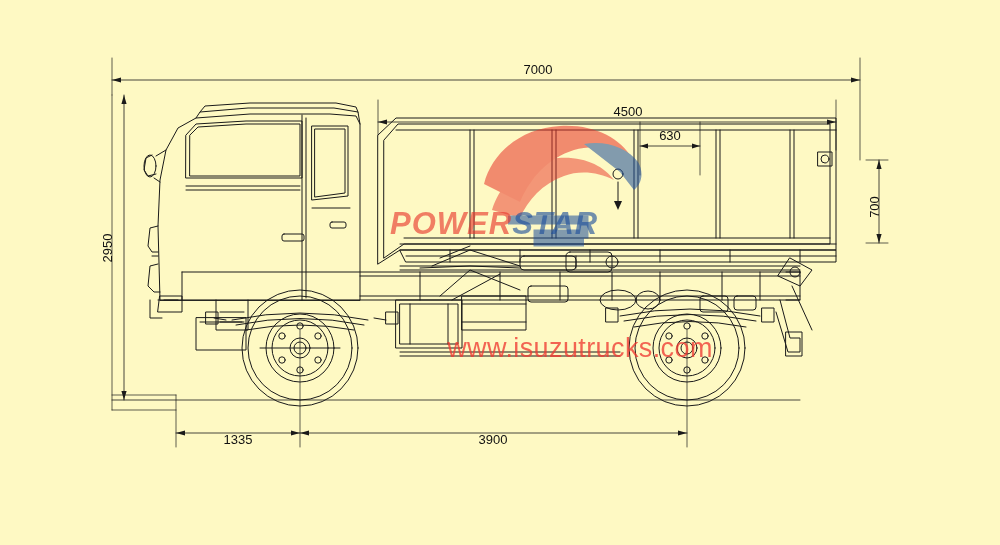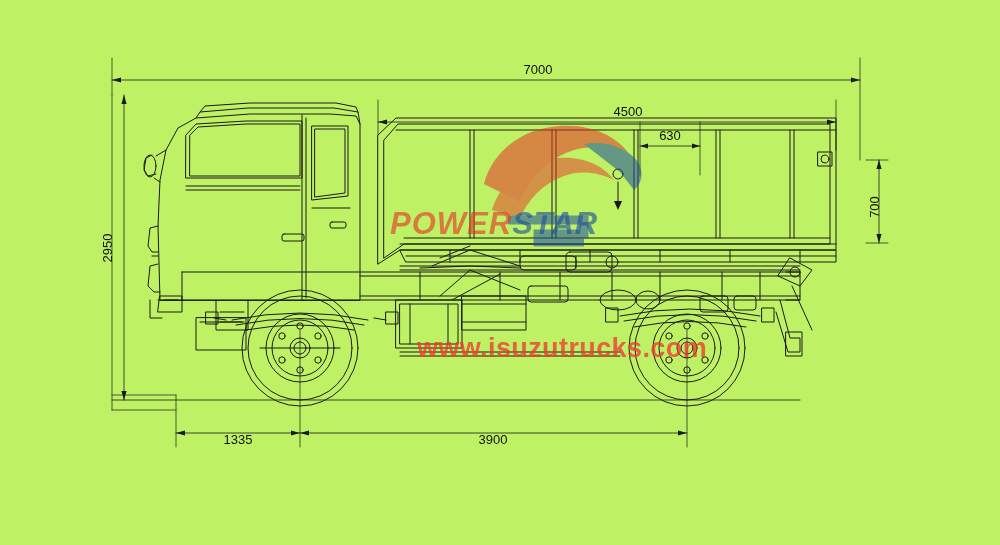--- a/index.html
+++ b/index.html
@@ -1,33 +1,33 @@
 <!DOCTYPE html>
 <html><head>
 <meta charset="utf-8">
 <style>
   html,body{margin:0;padding:0;background:#ffffff;}
   body{width:1000px;height:545px;overflow:hidden;font-family:"Liberation Sans",sans-serif;}
-  #stage{position:relative;width:1000px;height:545px;background:#bef264;}
+  #stage{position:relative;width:1000px;height:545px;background:#fef9c3;}
   svg{position:absolute;left:0;top:0;}
   .dim-text{font-family:"Liberation Sans",sans-serif;font-size:13px;fill:#111;}
   .wm-powerstar{
     position:absolute;left:388px;top:110px;width:300px;height:140px;
     pointer-events:none;
   }
   .wm-text{
     position:absolute;left:390px;top:206px;width:290px;
     text-align:left;font-family:"Liberation Sans",sans-serif;
     font-weight:bold;font-style:italic;font-size:31px;letter-spacing:1px;
     color:#e8332a;opacity:.62;
   }
   .wm-text .blue{color:#1d4f9c;}
   .wm-url{
-    position:absolute;left:332px;top:333px;width:460px;text-align:center;
-    font-family:"Liberation Sans",sans-serif;font-weight:bold;font-size:27px;
+    position:absolute;left:350px;top:333px;width:460px;text-align:center;
+    font-family:"Liberation Sans",sans-serif;font-weight:normal;font-size:27px;
     color:#ef3b33;opacity:.78;letter-spacing:.4px;
   }
 </style>
 </head>
 <body>
 
 <div id="stage">
 
   <svg width="1000" height="545" viewBox="0 0 1000 545">
     <g fill="none" stroke="#1a1a1a" stroke-width="1" stroke-linejoin="round" stroke-linecap="round">

